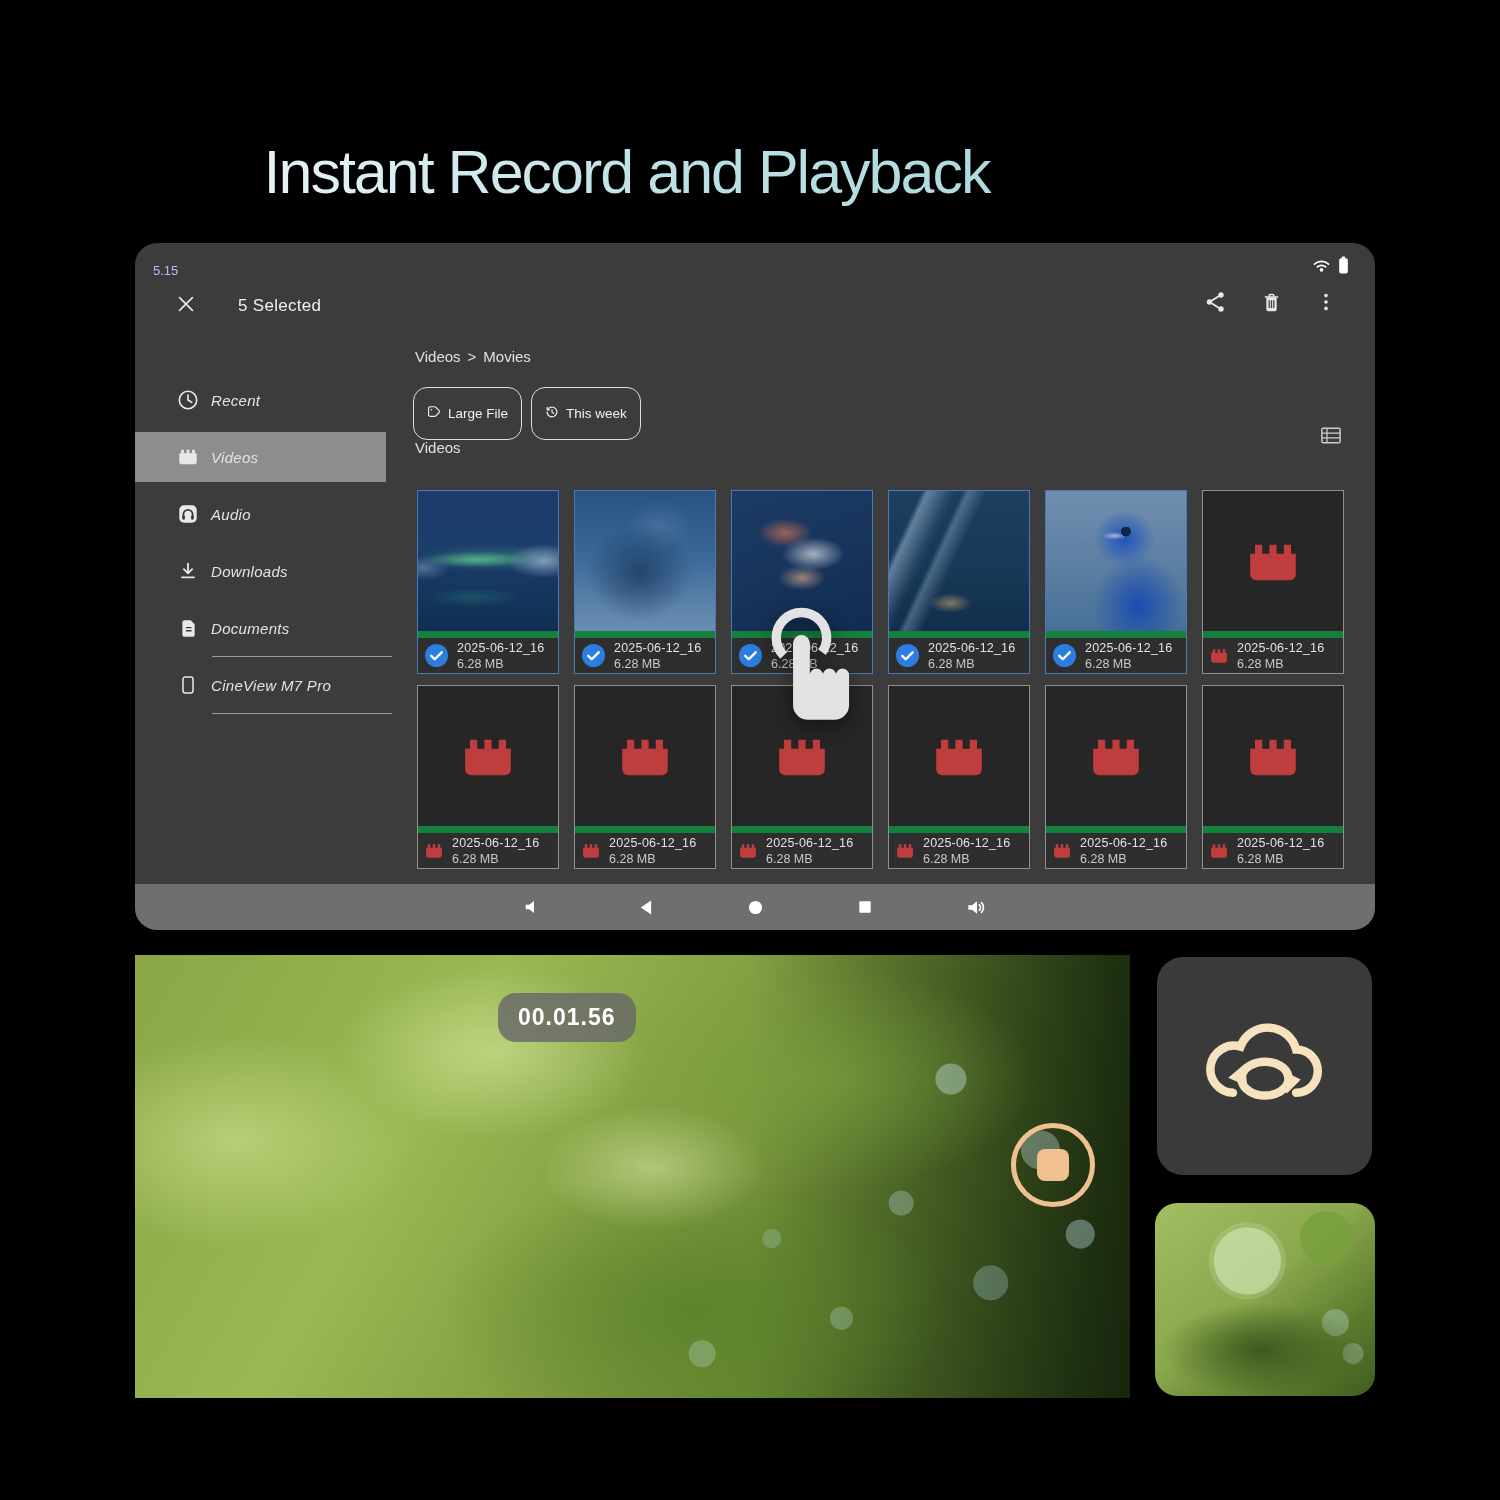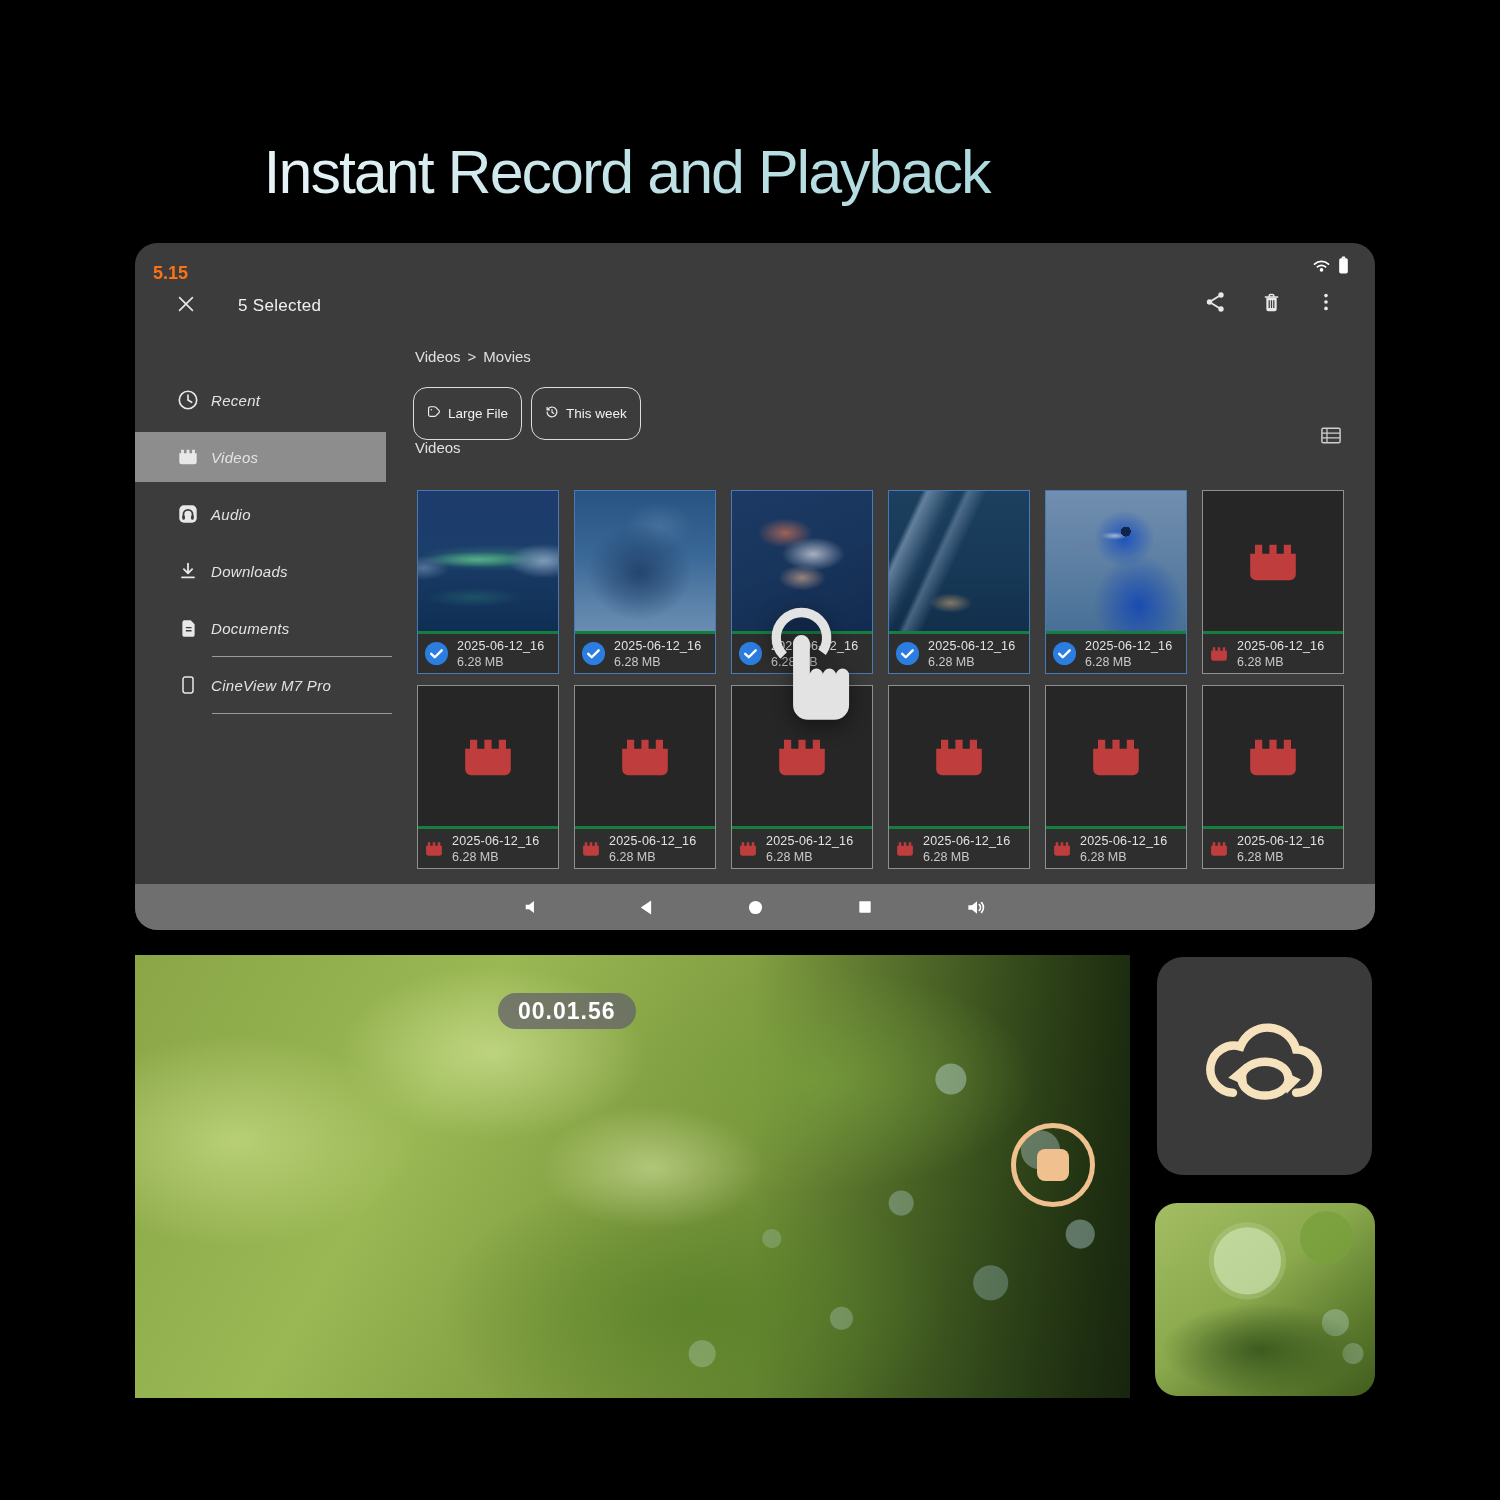--- a/index.html
+++ b/index.html
@@ -8,21 +8,21 @@
 
   
   .headline{position:absolute;left:0;top:96px;width:1253px;text-align:center;
     font-size:61px;font-weight:400;letter-spacing:-2px;
     background:linear-gradient(90deg,#ffffff 0%,#e3f1f4 25%,#bce0e4 55%,#a3d5d9 100%);
     -webkit-background-clip:text;background-clip:text;color:transparent;}
 
   
   .tablet{position:absolute;left:135px;top:243px;width:1240px;height:687px;
     background:#3c3c3c;border-radius:22px;overflow:hidden;color:#e8e8e8;}
-  .status-time{position:absolute;left:18px;top:20px;font-size:18px;color:#f97316;font-weight:bold;}
+  .status-time{position:absolute;left:18px;top:20px;font-size:13px;color:#c4b5fd;}
   .status-icons{position:absolute;right:26px;top:13px;display:flex;gap:7px;align-items:center;}
   .app-close{position:absolute;left:40px;top:50px;width:22px;height:22px;cursor:pointer;}
   .sel-count{position:absolute;left:103px;top:53px;font-size:17px;color:#f0f0f0;letter-spacing:.3px;}
   .actions{position:absolute;right:38px;top:47px;display:flex;gap:32px;align-items:center;}
   .actions span{display:inline-flex;}
 
   
   .side-list{position:absolute;left:0;top:132px;width:251px;}
   .side-item{height:50px;margin-bottom:7px;display:flex;align-items:center;
     padding-left:40px;box-sizing:border-box;position:relative;cursor:pointer;font-style:italic;}
@@ -44,21 +44,21 @@
   .listview{position:absolute;left:1186px;top:184px;cursor:pointer;}
 
   
   .grid{position:absolute;left:282px;top:247px;display:grid;
     grid-template-columns:repeat(6,142px);column-gap:15px;row-gap:11px;}
   .tile{width:142px;border:1px solid #8f8f8f;box-sizing:border-box;cursor:pointer;}
   .tile.selected{border:1px solid var(--tile-border,#4a7ab5);}
   .thumb{height:140px;position:relative;background:#262626;overflow:hidden;}
   .thumb.photo::after{content:'';position:absolute;inset:0;background:rgba(25,70,140,.34);}
   .caption{height:42px;background:#2e2e2e;display:flex;align-items:center;gap:8px;
-    padding:0 6px;box-sizing:border-box;border-top:3px solid #15803d;}
+    padding:0 6px;box-sizing:border-box;border-top:7px solid #15803d;}
   .caption .c-icon{display:inline-flex;flex:none;}
   .caption .meta{display:flex;flex-direction:column;justify-content:center;}
   .caption .t-name{font-size:12.5px;line-height:16px;color:#e2e2e2;letter-spacing:.2px;}
   .caption .t-size{font-size:12.5px;line-height:16px;color:#c9c9c9;}
   .check-wrap{color:var(--accent-blue,#2b7de0);}
   .red{color:var(--icon-red,#bf3d3d);}
   .big-movie{position:absolute;inset:0;margin:auto;width:58px;height:48px;color:var(--icon-red,#bf3d3d);}
 
   
   .thumb.aurora{background:
@@ -106,21 +106,21 @@
     linear-gradient(120deg,#8aa647 0%,#9ab854 30%,#7d9a3e 55%,#5a7a2c 78%,#3a5220 100%);}
   .droplets{position:absolute;inset:0;background:
     radial-gradient(circle at 82% 28%, rgba(205,232,246,.38) 0 15px, transparent 16px),
     radial-gradient(circle at 91% 44%, rgba(212,236,250,.33) 0 19px, transparent 20px),
     radial-gradient(circle at 77% 56%, rgba(195,226,242,.3) 0 12px, transparent 13px),
     radial-gradient(circle at 95% 63%, rgba(205,236,250,.36) 0 14px, transparent 15px),
     radial-gradient(circle at 86% 74%, rgba(185,222,242,.28) 0 17px, transparent 18px),
     radial-gradient(circle at 71% 82%, rgba(205,232,246,.26) 0 11px, transparent 12px),
     radial-gradient(circle at 64% 64%, rgba(195,226,245,.22) 0 9px, transparent 10px),
     radial-gradient(circle at 57% 90%, rgba(215,238,250,.25) 0 13px, transparent 14px);}
-  .timestamp{position:absolute;left:363px;top:38px;height:36px;border-radius:18px;
+  .timestamp{position:absolute;left:363px;top:38px;height:49px;border-radius:18px;
     background:rgba(104,104,104,.82);color:#fff;font-size:23px;font-weight:600;
     letter-spacing:1px;display:inline-flex;align-items:center;padding:0 20px;text-align:center;}
   .stop-btn{position:absolute;left:876px;top:168px;width:84px;height:84px;border-radius:50%;
     border:5px solid var(--cream,#f0c08e);box-sizing:border-box;display:flex;
     align-items:center;justify-content:center;cursor:pointer;background:transparent;}
   .stop-square{width:32px;height:32px;border-radius:8px;background:var(--cream,#f0c08e);}
 
   .cloud-card{position:absolute;left:1157px;top:957px;width:215px;height:218px;
     border-radius:26px;background:#3a3a3a;display:flex;align-items:center;justify-content:center;}
 

